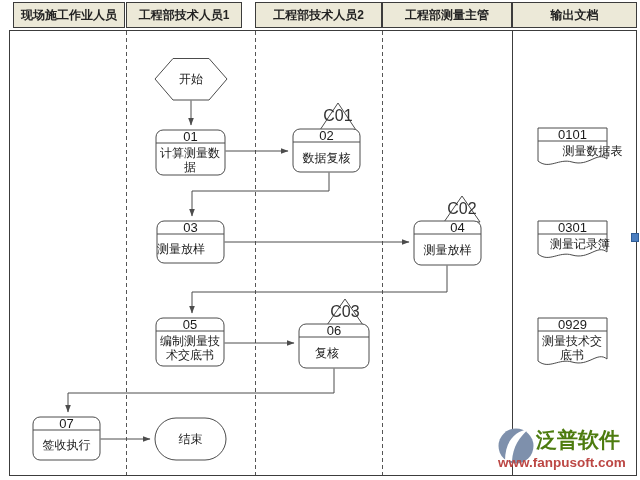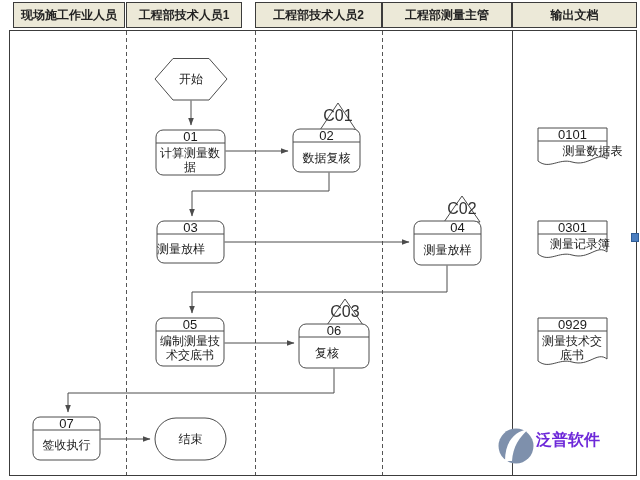--- a/index.html
+++ b/index.html
@@ -11,22 +11,22 @@
   .cell{
     position:absolute;top:2px;height:26px;background:#ece9d8;
     border:1px solid #3c3c3c;display:flex;align-items:center;justify-content:center;
     font-size:12px;font-weight:bold;color:#222;box-sizing:border-box;
   }
   .txt{position:absolute;text-align:center;line-height:14px;font-size:12px;}
   .code{position:absolute;text-align:center;font-size:13px;line-height:12px;}
   .clabel{position:absolute;text-align:center;font-size:16px;color:#333;line-height:11px;}
   .wrap2{word-break:break-all;}
   #logo-text{
-    position:absolute;left:536px;top:426px;width:104px;font-size:16px;font-weight:bold;
-    color:#6d28d9;letter-spacing:0px;line-height:28px;white-space:nowrap;
+    position:absolute;left:536px;top:426px;width:104px;font-size:21px;font-weight:bold;
+    color:#4d7c0f;letter-spacing:0px;line-height:28px;white-space:nowrap;
   }
   #logo-url{
     position:absolute;left:498px;top:456px;font-size:13.5px;font-weight:bold;
     color:#bc4744;line-height:14px;white-space:nowrap;
   }
   #handle{
     position:absolute;left:631px;top:233px;width:8px;height:9px;
     background:#4a7dbf;border:1px solid #2f5d96;box-sizing:border-box;
   }
 </style>
@@ -145,16 +145,17 @@
   <div class="code" style="left:538px;top:129px;width:69px;">0101</div>
   <div class="txt" style="left:538px;top:144px;width:69px;padding-left:20px;">测量数据表</div>
 
   <div class="code" style="left:538px;top:222px;width:69px;">0301</div>
   <div class="txt" style="left:538px;top:237px;width:84px;">测量记录簿</div>
 
   <div class="code" style="left:538px;top:319px;width:69px;">0929</div>
   <div class="txt wrap2" style="left:541px;top:334px;width:62px;">测量技术交底书</div>
 
   <div id="logo-text">泛普软件</div>
+  <div id="logo-url">www.fanpusoft.com</div>
 
   <div id="handle"></div>
 
 </div>
 
 </body></html>

